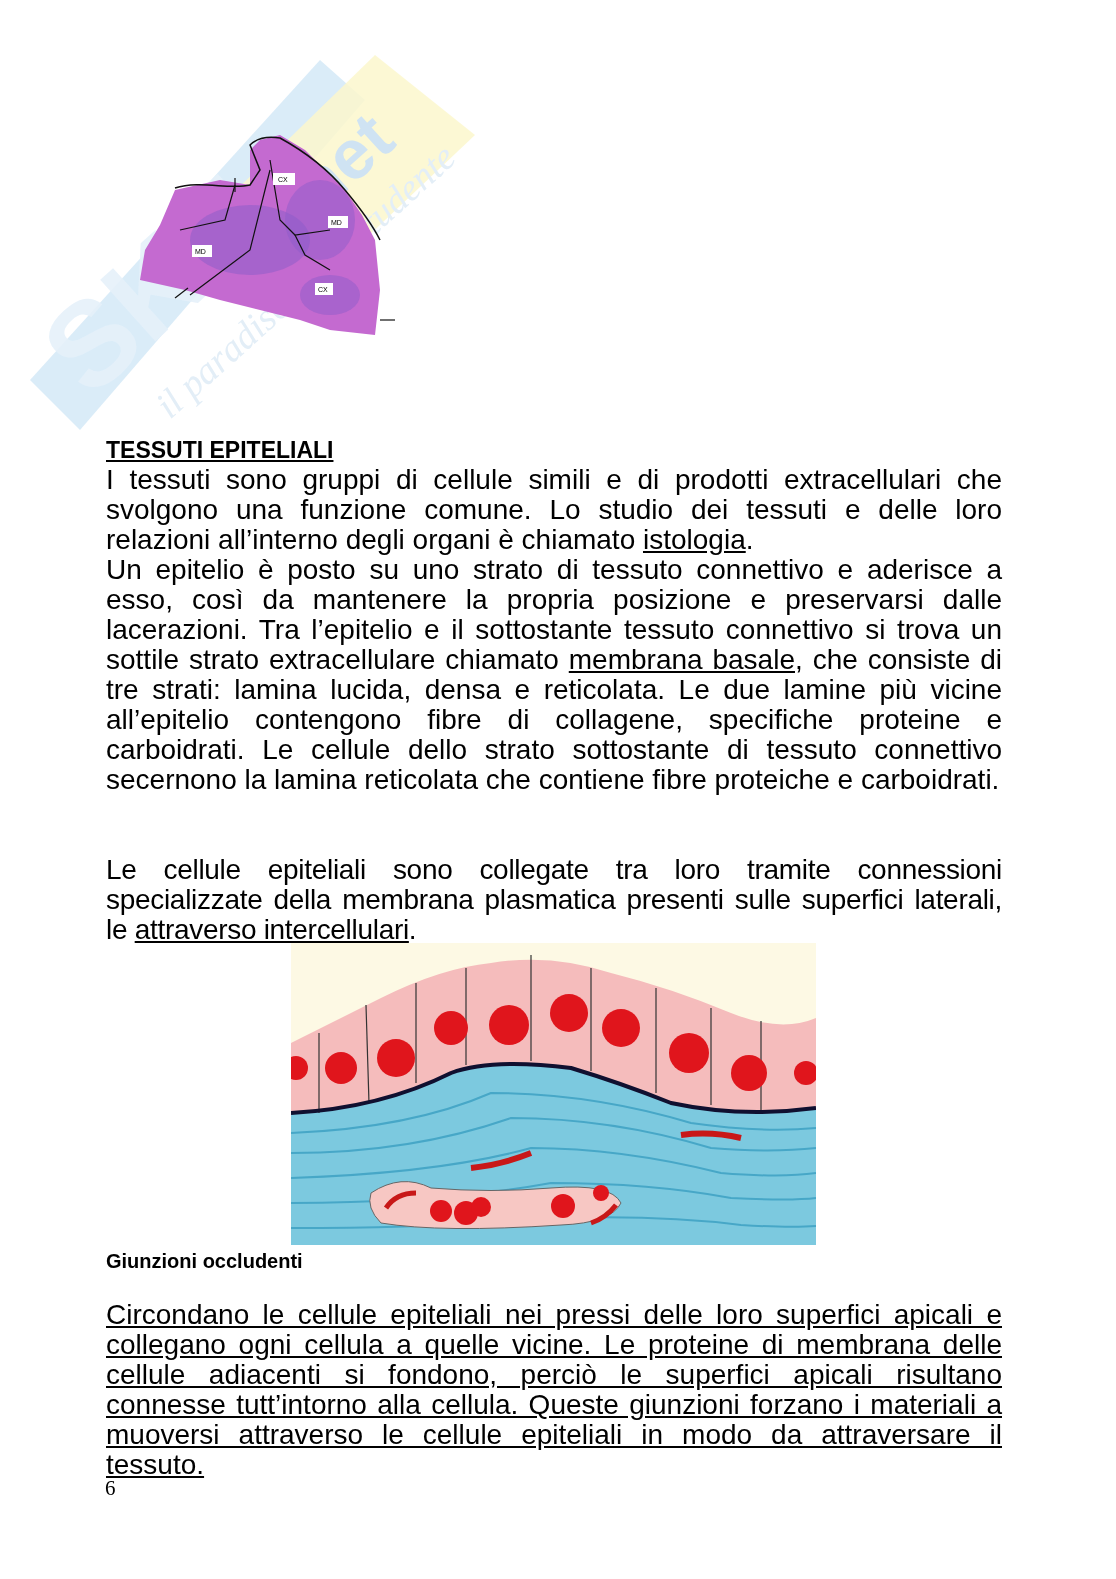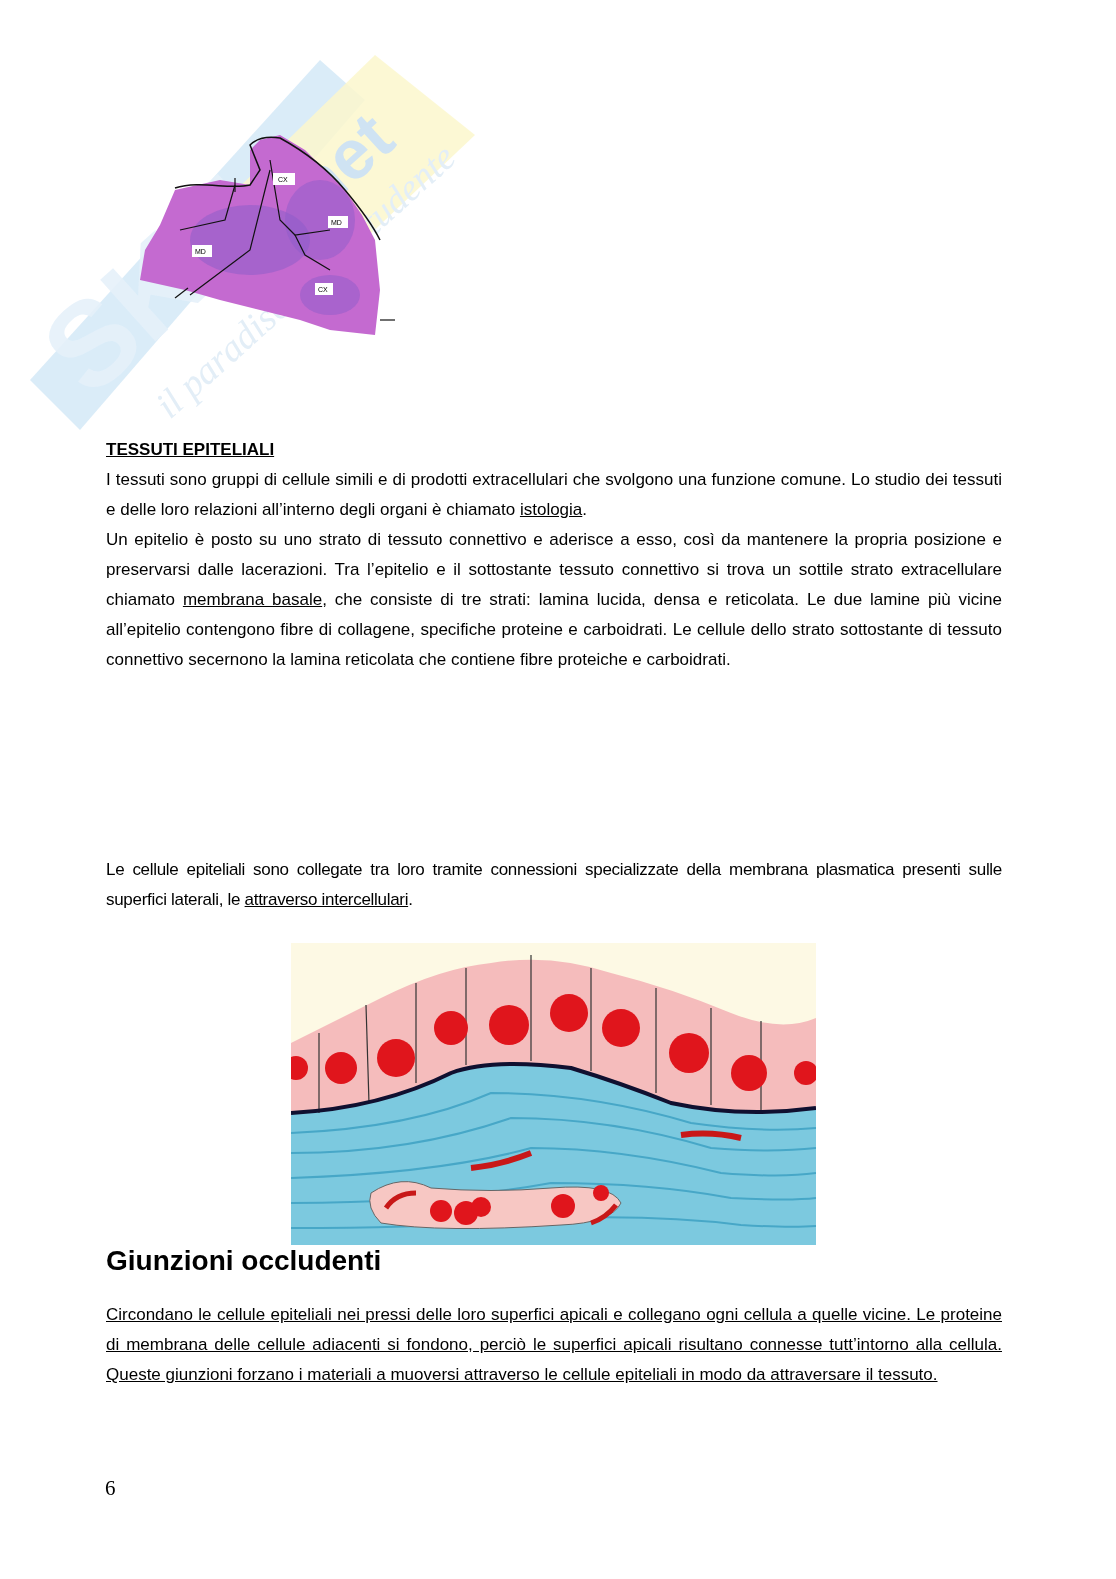--- a/index.html
+++ b/index.html
@@ -1,21 +1,21 @@
 <!DOCTYPE html>
 <html><head>
 <meta charset="utf-8">
 <style>
   html, body { margin: 0; padding: 0; background: #ffffff; }
   body { width: 1116px; height: 1579px; position: relative; overflow: hidden; font-family: "Liberation Sans", sans-serif; color: #000; }
   .watermark { position: absolute; left: 20px; top: 40px; width: 500px; height: 420px; pointer-events: none; }
   .figure-top { position: absolute; left: 130px; top: 130px; width: 270px; height: 215px; }
-  .text-block { position: absolute; left: 106px; width: 896px; font-size: 17px; line-height: 30px; text-align: justify; }
-  .heading-main { position: absolute; left: 106px; top: 435px; font-size: 17px; font-weight: bold; text-decoration: underline; line-height: 30px; }
-  .heading-sub { position: absolute; left: 106px; top: 1246px; font-size: 28px; font-weight: bold; line-height: 30px; }
+  .text-block { position: absolute; left: 106px; width: 896px; font-size: 28px; line-height: 30px; text-align: justify; }
+  .heading-main { position: absolute; left: 106px; top: 435px; font-size: 23px; font-weight: bold; text-decoration: underline; line-height: 30px; }
+  .heading-sub { position: absolute; left: 106px; top: 1246px; font-size: 20px; font-weight: bold; line-height: 30px; }
   .u { text-decoration: underline; }
   .narrow { font-family: "Liberation Sans", sans-serif; font-stretch: condensed; letter-spacing: -0.3px; }
   .figure-mid { position: absolute; left: 291px; top: 943px; width: 525px; height: 302px; background: #fdf9e4; overflow: hidden; }
   .page-num { position: absolute; left: 105px; top: 1476px; font-family: "Liberation Serif", serif; font-size: 21px; }
   .p { margin: 0; }
 </style>
 </head>
 <body>
 
 <svg class="watermark" viewBox="0 0 500 420">

